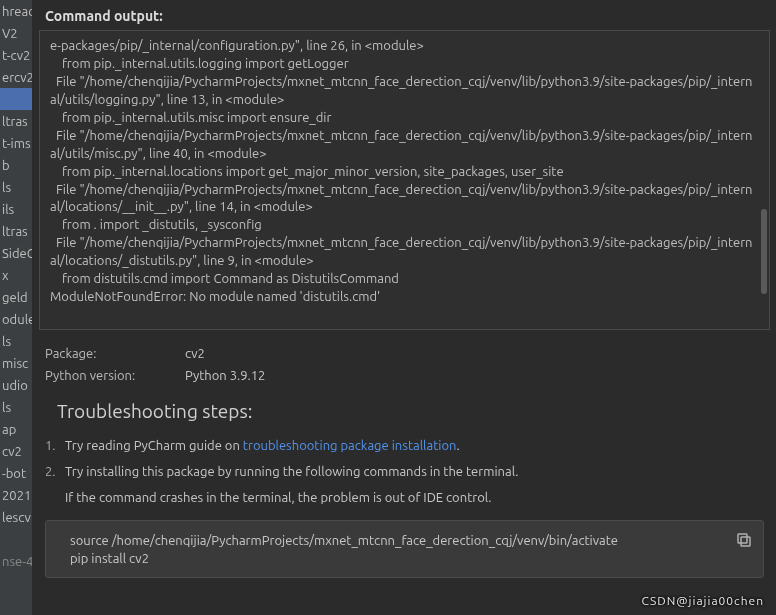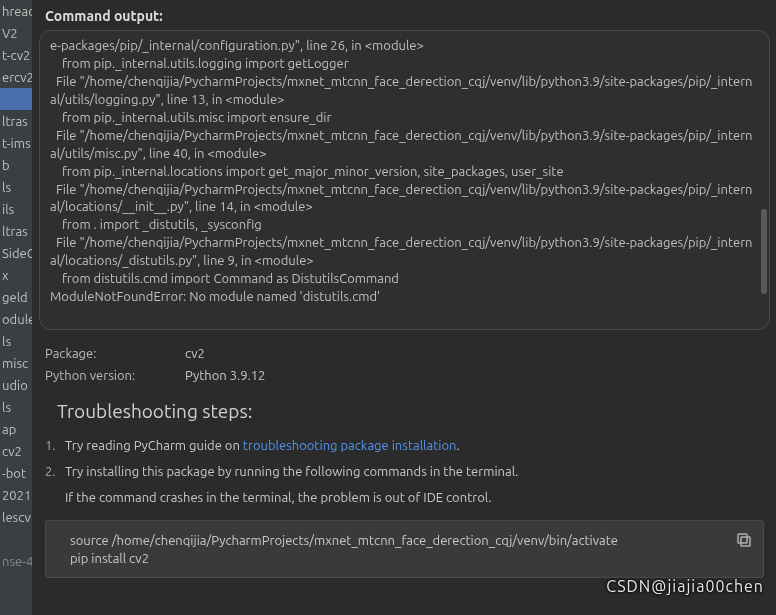--- a/index.html
+++ b/index.html
@@ -31,21 +31,21 @@
   .sidebar-spacer { height: 22px; }
 
   .main { flex: 1 1 auto; display: flex; flex-direction: column; overflow: hidden; }
 
   .header { padding: 8px 12px 6px 12px; color: #ddd; font-size: 14px; font-weight: bold; }
 
   .output-box {
     margin: 0 6px 6px 6px;
     background: #2f2f2f;
     border: 1px solid #4a4a4a;
-    border-radius: 12px;
+    border-radius: 0;
     padding: 6px 10px 10px 10px;
     height: 300px;
     position: relative;
   }
   .output-text {
     font-family: inherit;
     font-size: 13px; color: #bfbfbf;
     white-space: pre-wrap;
     line-height: 1.38;
     word-break: break-all;
@@ -82,22 +82,22 @@
   }
   .cmd-text { color: #c8c8c8; font-size: 13px; white-space: pre-wrap; line-height: 1.4; }
   .copy-icon {
     position: absolute; right: 10px; top: 10px;
     width: 18px; height: 18px; cursor: pointer;
     color: #b0b0b0;
   }
   .copy-icon svg { width: 100%; height: 100%; display: block; }
 
   .watermark {
-    position: absolute; right: 12px; bottom: 20px;
-    color: #e8e8e8; font-size: 16px; letter-spacing: 1px;
+    position: absolute; right: 12px; bottom: 8px;
+    color: #e8e8e8; font-size: 12px; letter-spacing: 1px;
     text-shadow: 0 0 3px #000, 0 0 3px #000;
     pointer-events: none;
   }
 </style>
 </head>
 <body>
 
 <div class="sidebar" id="sidebar">
     <div class="sidebar-item">hread</div>
     <div class="sidebar-item">V2</div>

